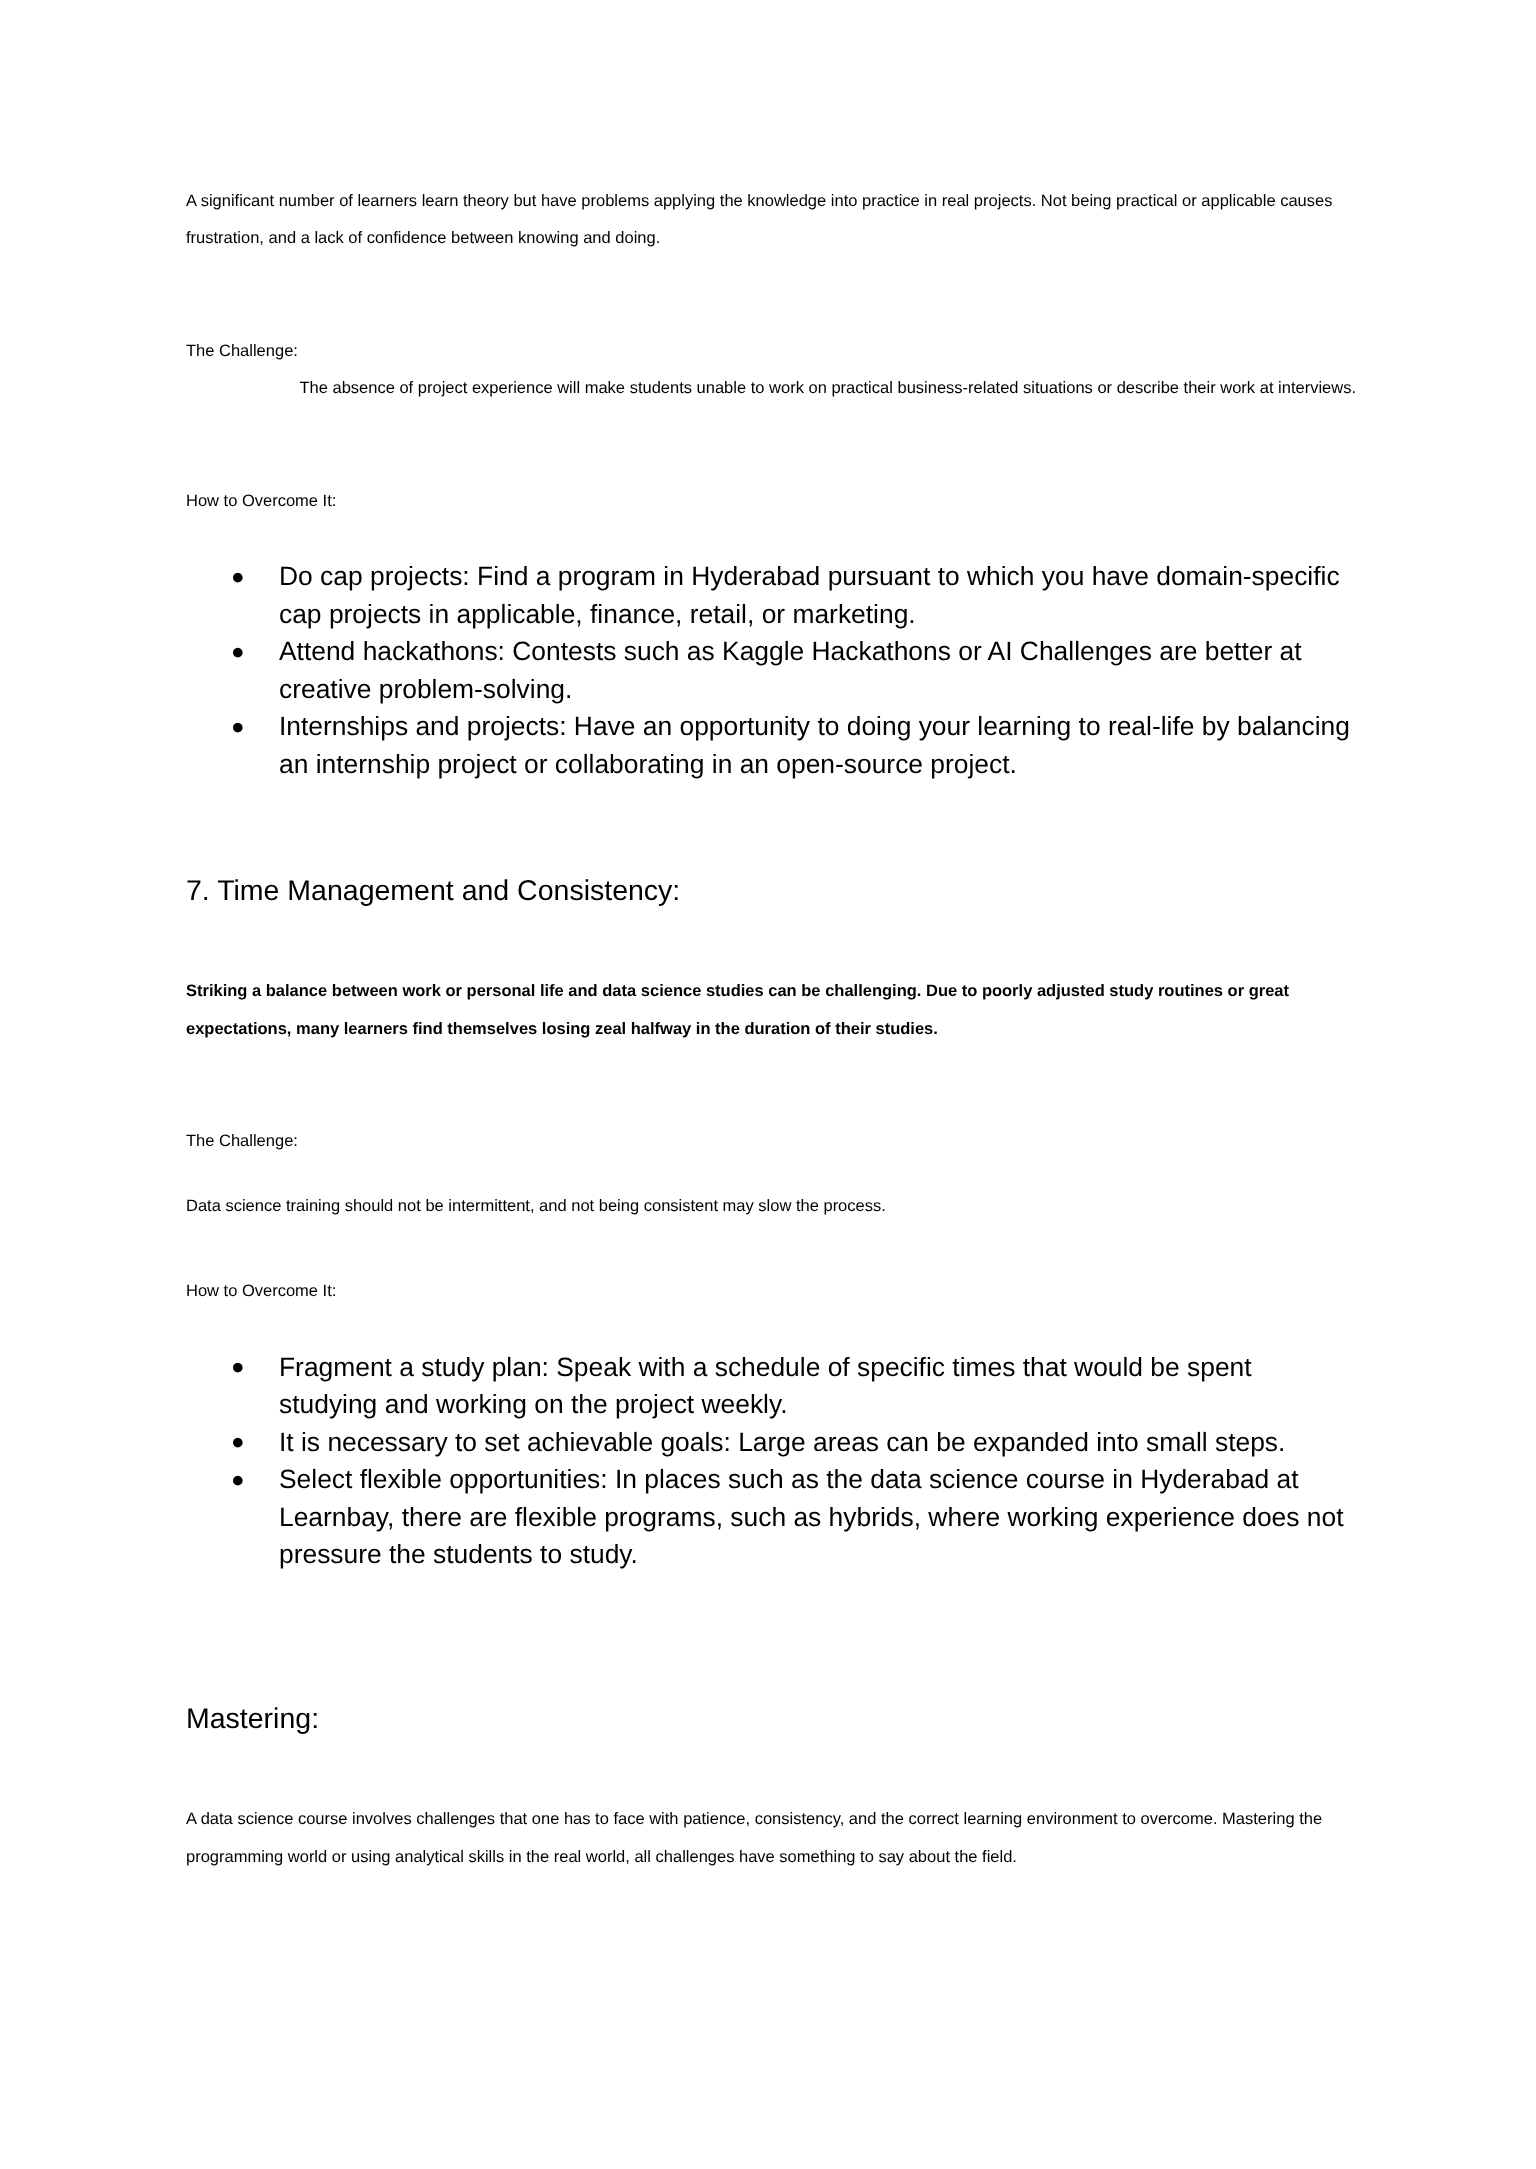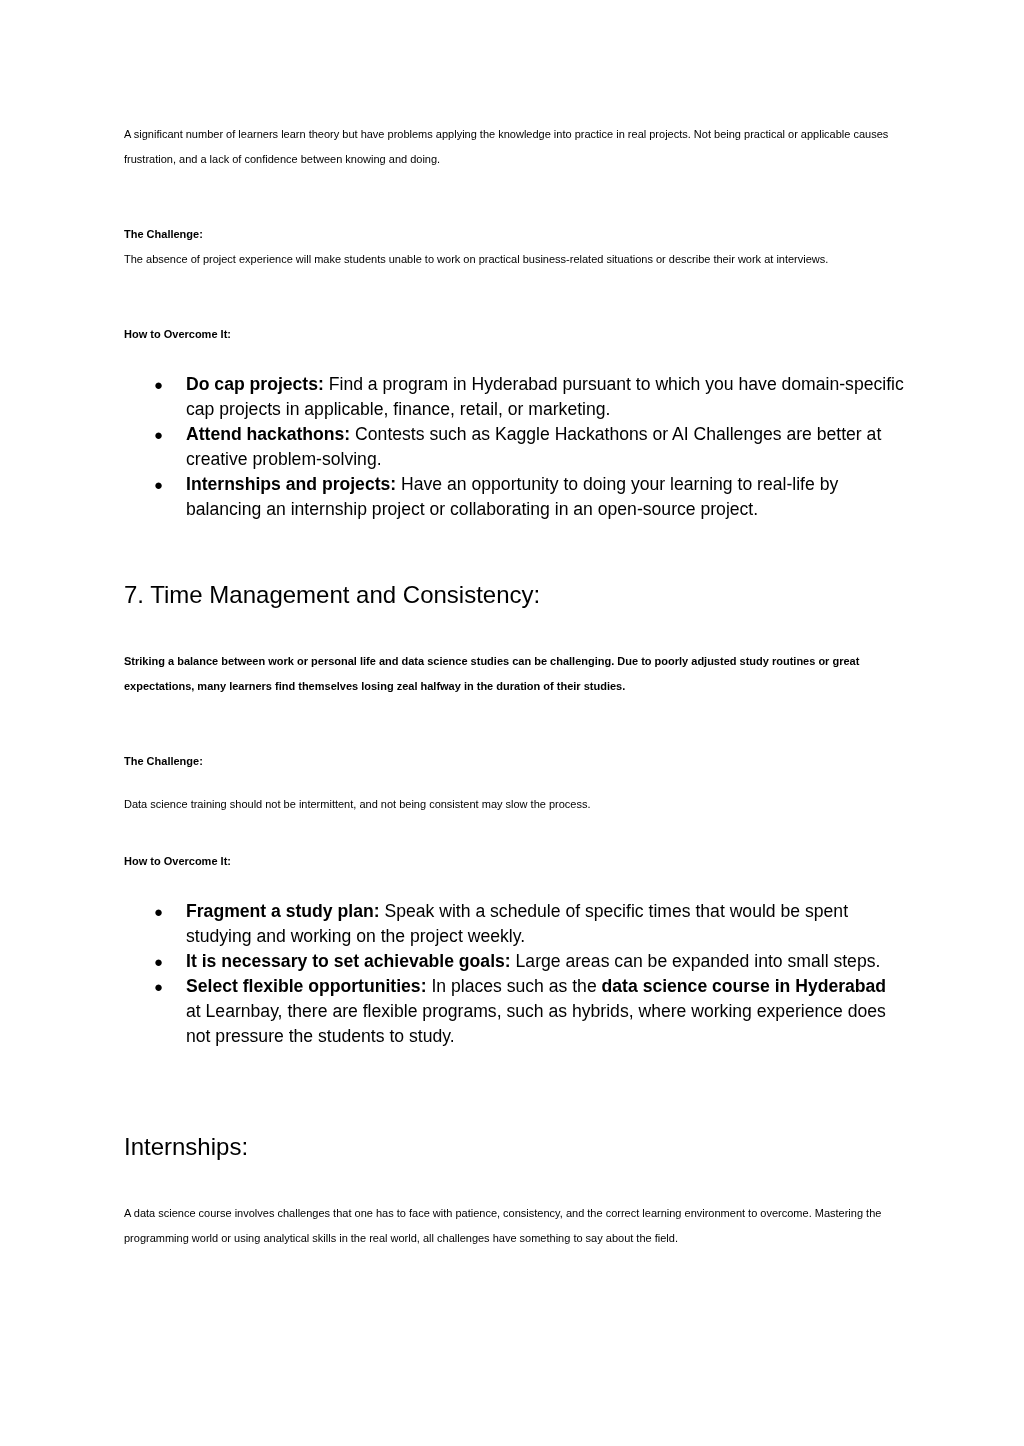--- a/index.html
+++ b/index.html
@@ -22,25 +22,25 @@
       width: 780px;
     }
     .p {
       position: absolute;
       left: 0;
       width: 780px;
       font-size: 11px;
       line-height: 25px;
       margin: 0;
     }
-    .b { font-weight: bold; }
+    .b { font-weight: normal; }
     .h {
       position: absolute;
       left: 0;
-      font-size: 24px;
+      font-size: 19px;
       line-height: 32px;
       font-weight: normal;
       margin: 0;
     }
     ul.list {
       position: absolute;
       left: 0;
       width: 780px;
       margin: 0;
       padding: 0;
@@ -60,21 +60,21 @@
     }
   </style>
 </head>
 <body>
 
 <div class="page">
 
   <p class="p" style="top:122px;">A significant number of learners learn theory but have problems applying the knowledge into practice in real projects. Not being practical or applicable causes frustration, and a lack of confidence between knowing and doing.</p>
 
   <p class="p b" style="top:222px;">The Challenge:</p>
-  <p class="p" style="top:247px;">The absence of project experience will make students unable to work on practical business-related situations or describe their work at interviews.</p>
+  <p class="p" style="top:247px;text-align:right;">The absence of project experience will make students unable to work on practical business-related situations or describe their work at interviews.</p>
 
   <p class="p b" style="top:322px;">How to Overcome It:</p>
 
   <ul class="list" style="top:372px;">
     <li>
       <span class="bullet">●</span>
       <span class="b">Do cap projects:</span><span> Find a program in Hyderabad pursuant to which you have domain-specific cap projects in applicable, finance, retail, or marketing.</span>
     </li>
     <li>
       <span class="bullet">●</span>
@@ -103,17 +103,17 @@
     <li>
       <span class="bullet">●</span>
       <span class="b">It is necessary to set achievable goals:</span><span> Large areas can be expanded into small steps.</span>
     </li>
     <li>
       <span class="bullet">●</span>
       <span class="b">Select flexible opportunities:</span><span> In places such as the </span><span class="b">data science course in Hyderabad</span><span> at Learnbay, there are flexible programs, such as hybrids, where working experience does not pressure the students to study.</span>
     </li>
   </ul>
 
-  <h2 class="h" style="top:1131px;">Internships:</h2>
+  <h2 class="h" style="top:1131px;">Mastering:</h2>
 
   <p class="p" style="top:1201px;">A data science course involves challenges that one has to face with patience, consistency, and the correct learning environment to overcome. Mastering the programming world or using analytical skills in the real world, all challenges have something to say about the field.</p>
 
 </div>
 
 </body></html>

